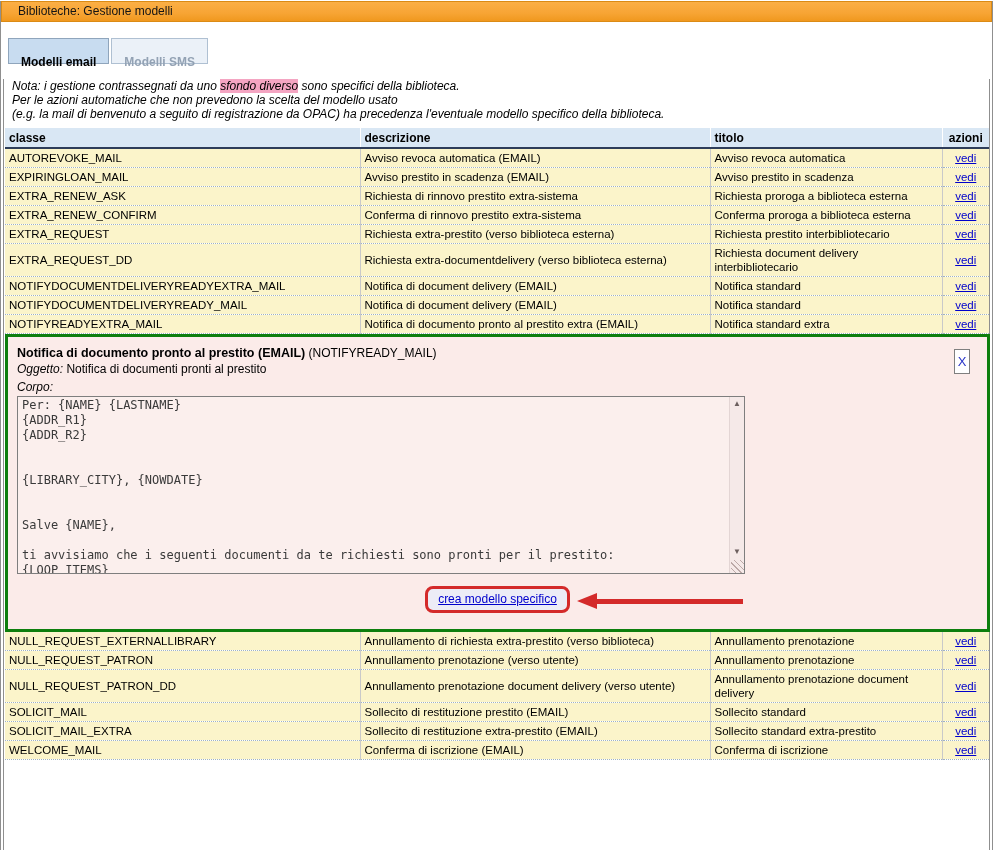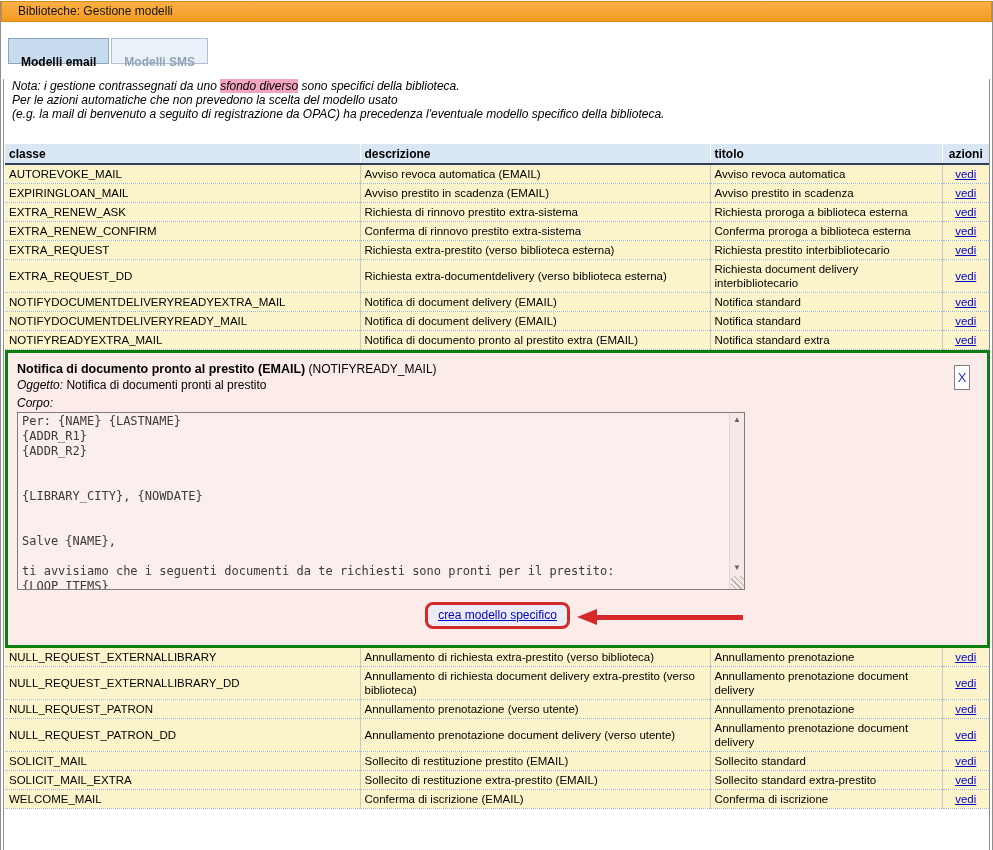--- a/index.html
+++ b/index.html
@@ -43,21 +43,21 @@
   .content{
     position:relative;margin:0 2px;height:779px;
     border:1px solid var(--frame-gray);border-top:none;background:#fff;
   }
   .note{margin:17px 0 0 8px;font-style:italic;font-size:12px;line-height:14px;}
   .note .hl{background:var(--note-highlight-pink);}
   table.tpl{
     border-collapse:collapse;table-layout:fixed;width:984px;margin:0 0 0 1px;
     font-size:11.5px;
   }
-  table.tpl.first{margin-top:23px;border-radius:17px;}
+  table.tpl.first{margin-top:7px;border-radius:17px;}
   table.tpl th{
     background:var(--table-header-bg);text-align:left;font-size:12px;font-weight:bold;
     padding:3px 4px 2px 4px;border-bottom:2px solid var(--header-border-navy);
     border-right:1px solid #FFFFFF;
   }
   table.tpl th:last-child{border-right:none;text-align:center;}
   table.tpl td{
     background:var(--row-yellow);padding:2px 4px;line-height:14px;
     border-bottom:1px dotted #9FB2C4;border-right:1px solid #C9C9C9;
     overflow:hidden;
@@ -266,26 +266,20 @@
           <col style="width:47px">
         </colgroup>
       <tbody id="rows-after">
           <tr>
             <td>NULL_REQUEST_EXTERNALLIBRARY</td>
             <td>Annullamento di richiesta extra-prestito (verso biblioteca)</td>
             <td>Annullamento prenotazione</td>
             <td><a href="#">vedi</a></td>
           </tr>
           <tr>
-            <td>NULL_REQUEST_EXTERNALLIBRARY_DD</td>
-            <td>Annullamento di richiesta document delivery extra-prestito (verso biblioteca)</td>
-            <td>Annullamento prenotazione document delivery</td>
-            <td><a href="#">vedi</a></td>
-          </tr>
-          <tr>
             <td>NULL_REQUEST_PATRON</td>
             <td>Annullamento prenotazione (verso utente)</td>
             <td>Annullamento prenotazione</td>
             <td><a href="#">vedi</a></td>
           </tr>
           <tr>
             <td>NULL_REQUEST_PATRON_DD</td>
             <td>Annullamento prenotazione document delivery (verso utente)</td>
             <td>Annullamento prenotazione document delivery</td>
             <td><a href="#">vedi</a></td>

